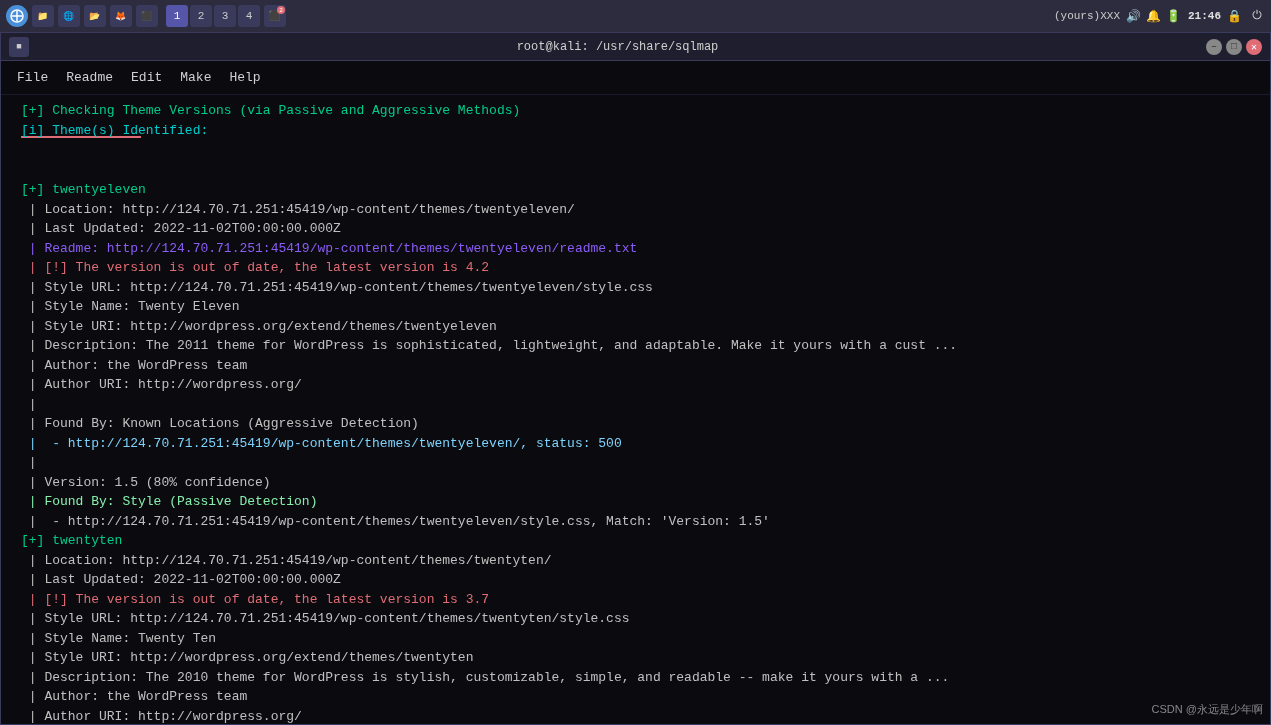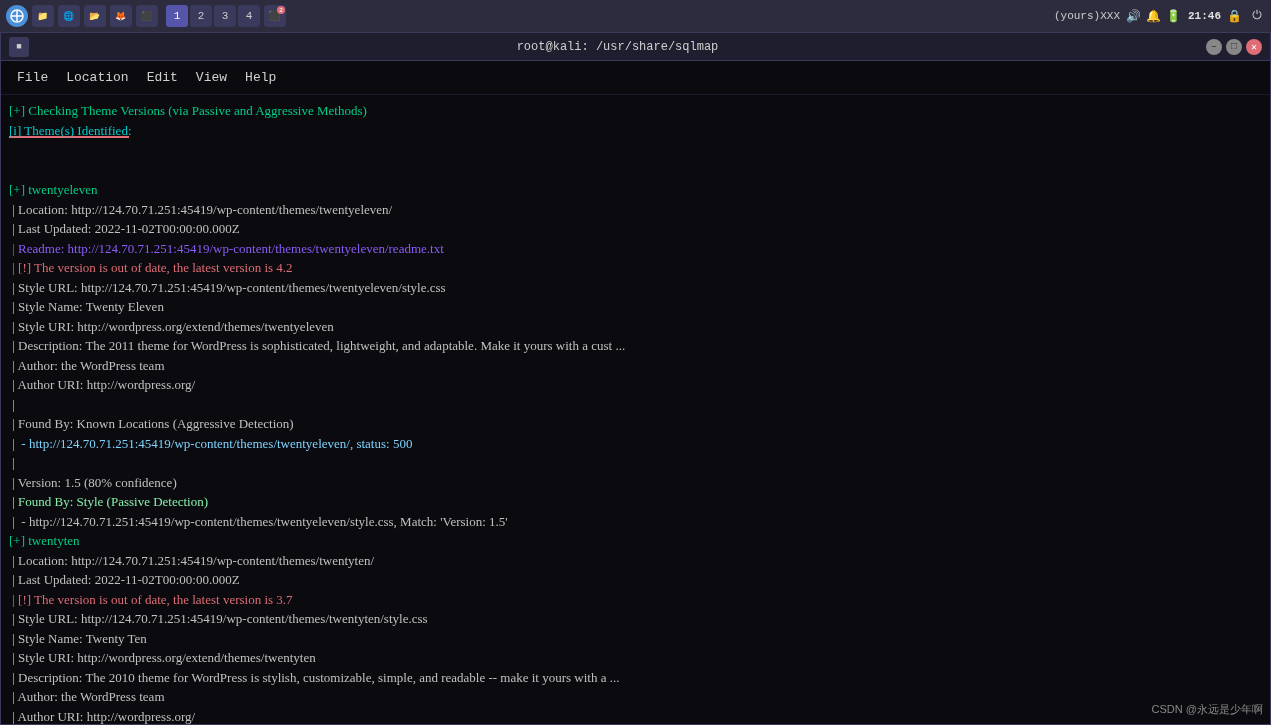--- a/index.html
+++ b/index.html
@@ -191,23 +191,23 @@
       font-size: 13px;
       padding: 2px 8px;
       cursor: pointer;
       font-family: 'Courier New', monospace;
     }
 
     
     .terminal-content {
       flex: 1;
       overflow-y: auto;
-      padding: 6px 8px;
+      padding: 6px 20px;
       background: #0a0a0f;
-      font-family: Liberation Serif, serif;
+      font-family: Liberation Mono, monospace;
       font-size: 13px;
       line-height: 1.5;
     }
     .terminal-content::-webkit-scrollbar {
       width: 6px;
     }
     .terminal-content::-webkit-scrollbar-track {
       background: #1a1a2e;
     }
     .terminal-content::-webkit-scrollbar-thumb {
@@ -271,23 +271,23 @@
     <div class="titlebar-title">root@kali: /usr/share/sqlmap</div>
     <div class="titlebar-controls">
       <div class="ctrl-btn ctrl-min">–</div>
       <div class="ctrl-btn ctrl-max">□</div>
       <div class="ctrl-btn ctrl-close">✕</div>
     </div>
   </div>
 
   <div class="menubar">
     <span class="menu-item">File</span>
-    <span class="menu-item">Location</span>
+    <span class="menu-item">Readme</span>
     <span class="menu-item">Edit</span>
-    <span class="menu-item">View</span>
+    <span class="menu-item">Make</span>
     <span class="menu-item">Help</span>
   </div>
 
   <div class="terminal-content" id="term-content">
   <span class="line" style="color: rgb(0, 204, 136);"><span style="color:#00cc88">[+]</span> Checking Theme Versions (via Passive and Aggressive Methods)</span>
       <span class="line" style="color: rgb(192, 192, 192);"></span>
       <span class="line" style="color: rgb(0, 204, 204);"><span style="color:#00cccc">[i]</span> Theme(s) Identified:</span>
       <span style="display: block; border-bottom: 2px solid rgb(224, 108, 117); width: 120px; margin-top: -4px; margin-bottom: 4px;"></span>
       <span class="line" style="color: rgb(192, 192, 192);"></span>
       <span class="line" style="color: rgb(0, 204, 136); margin-top: 42px;"><span style="color:#00cc88">[+]</span> twentyeleven</span>

